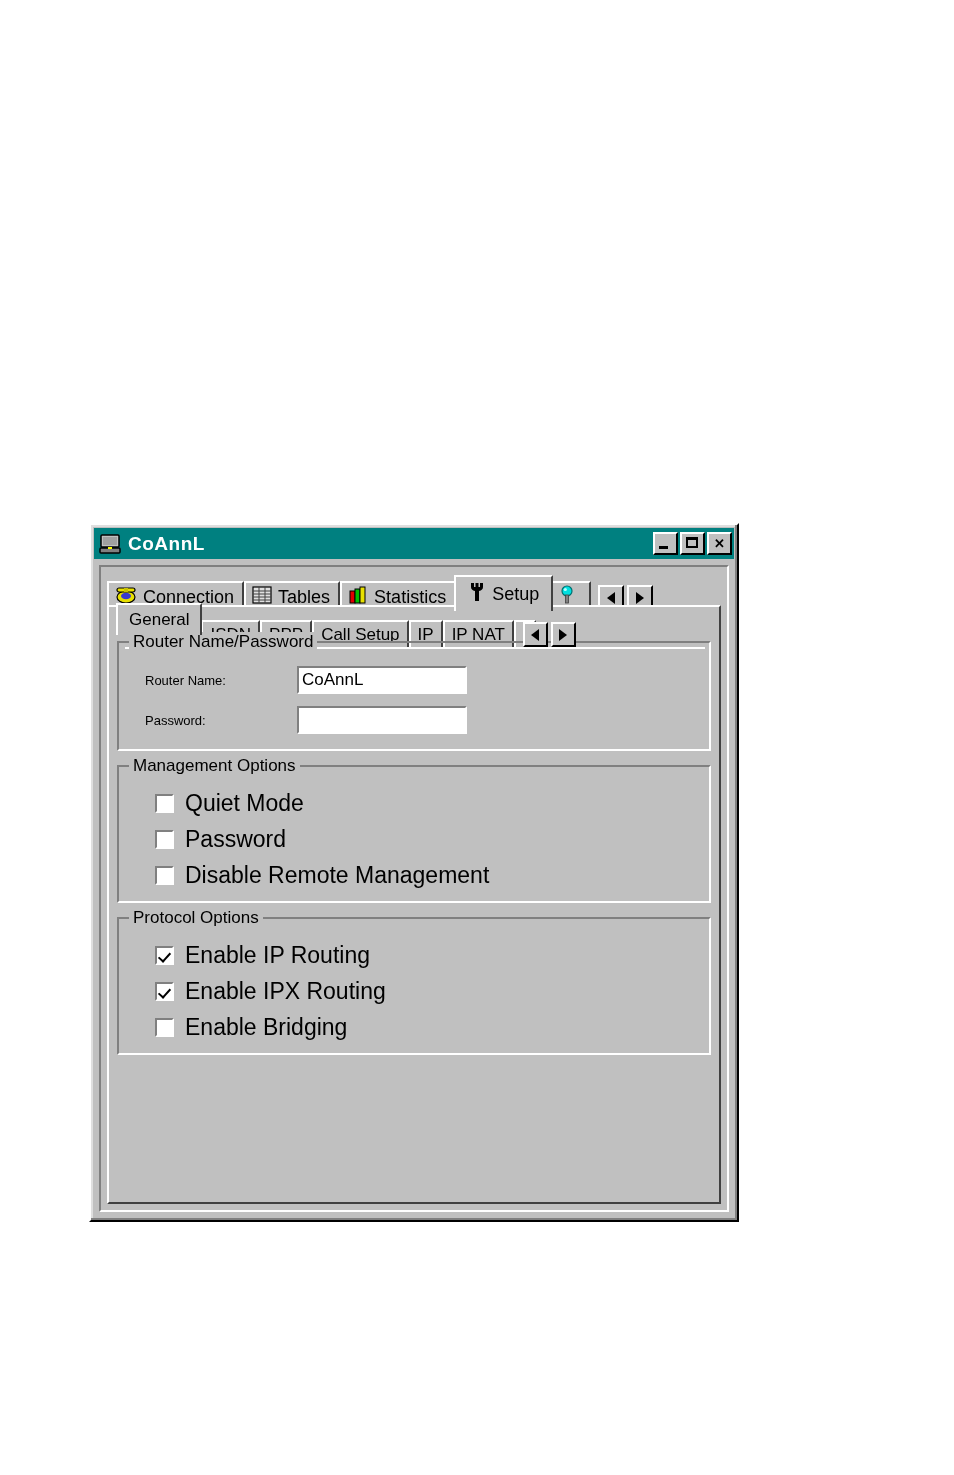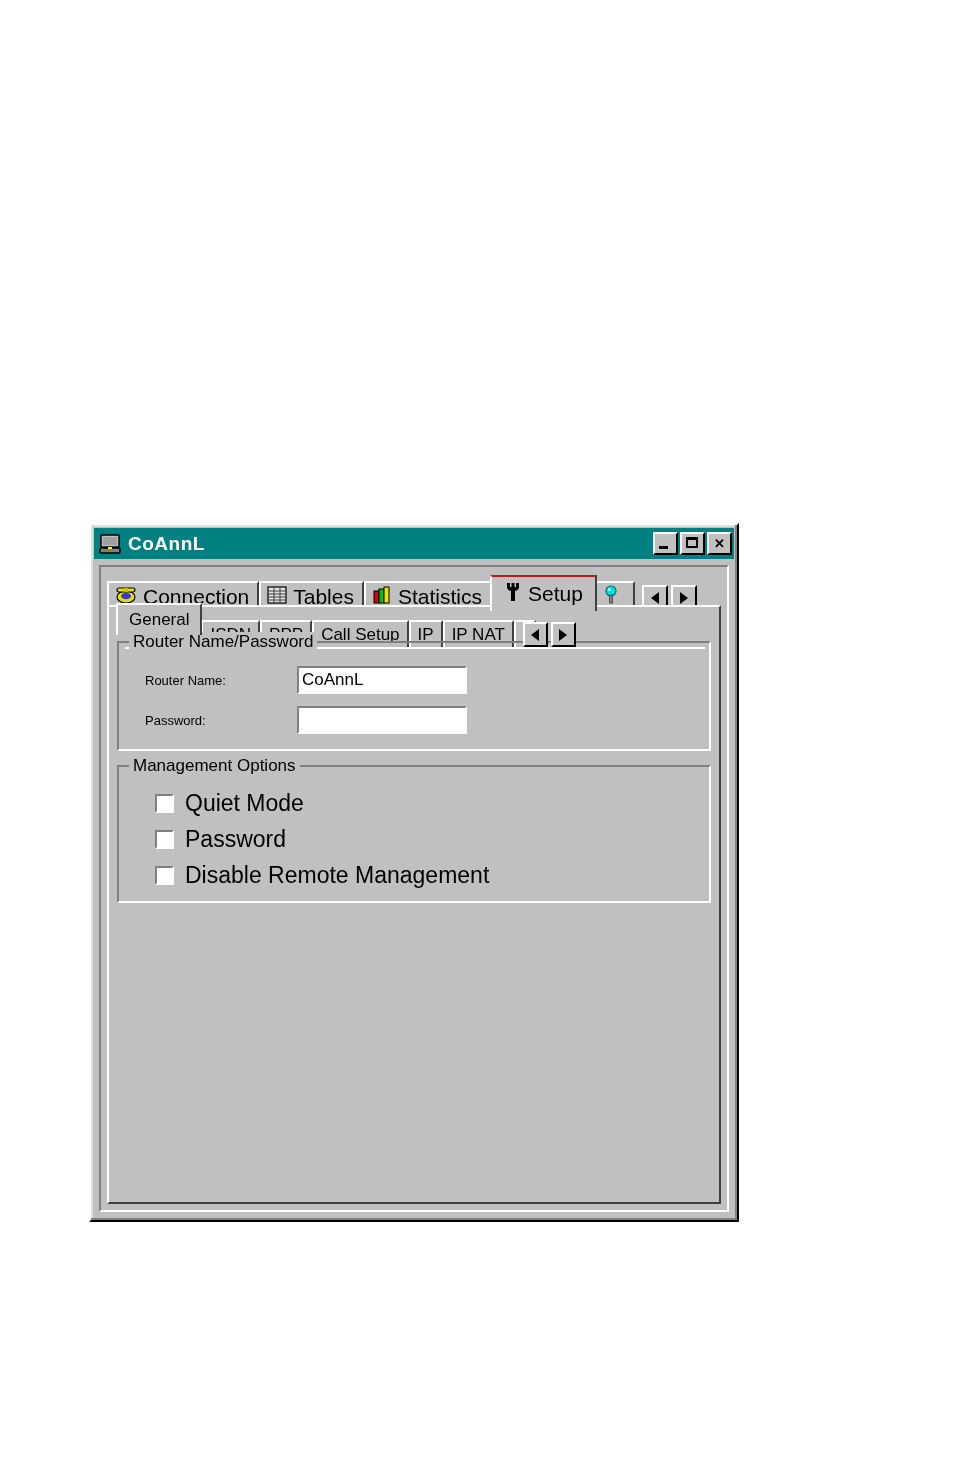--- a/index.html
+++ b/index.html
@@ -127,33 +127,33 @@
     background: #c0c0c0;
     border-top: 2px solid #ffffff;
     border-left: 2px solid #ffffff;
     border-right: 2px solid #404040;
     border-bottom: none;
     box-sizing: border-box;
     display: flex;
     align-items: center;
     gap: 6px;
     padding: 0 8px 0 6px;
-    font-size: 21px;
+    font-size: 18px;
     color: #000;
     white-space: nowrap;
     position: relative;
     cursor: default;
   }
   .tab.active {
     height: 36px;
     background: #c0c0c0;
     z-index: 5;
     margin: 0 -2px 0 -2px;
     padding: 0 12px;
-    border-top: 2px solid #b91c1c;
+    border-top: 2px solid #ffffff;
     border-left: 2px solid #ffffff;
     border-right: 2px solid #404040;
   }
   .tab-label { font-family: "Liberation Sans", sans-serif; }
 
   .tab-icon { flex: 0 0 auto; display: block; }
 
   .navbtns {
     display: flex;
     margin-left: 4px;
@@ -505,17 +505,33 @@
           <div class="check-row">
             <span class="checkbox"></span>
             <span class="check-label">Password</span>
           </div>
           <div class="check-row">
             <span class="checkbox"></span>
             <span class="check-label">Disable Remote Management</span>
           </div>
         </div>
 
+        <div class="groupbox">
+          <div class="group-title">Protocol Options</div>
+
+          <div class="check-row">
+            <span class="checkbox checked"></span>
+            <span class="check-label">Enable IP Routing</span>
+          </div>
+          <div class="check-row">
+            <span class="checkbox checked"></span>
+            <span class="check-label">Enable IPX Routing</span>
+          </div>
+          <div class="check-row">
+            <span class="checkbox"></span>
+            <span class="check-label">Enable Bridging</span>
+          </div>
+        </div>
 
       </div>
     </div>
   </div>
 </div>
 
 </body></html>

